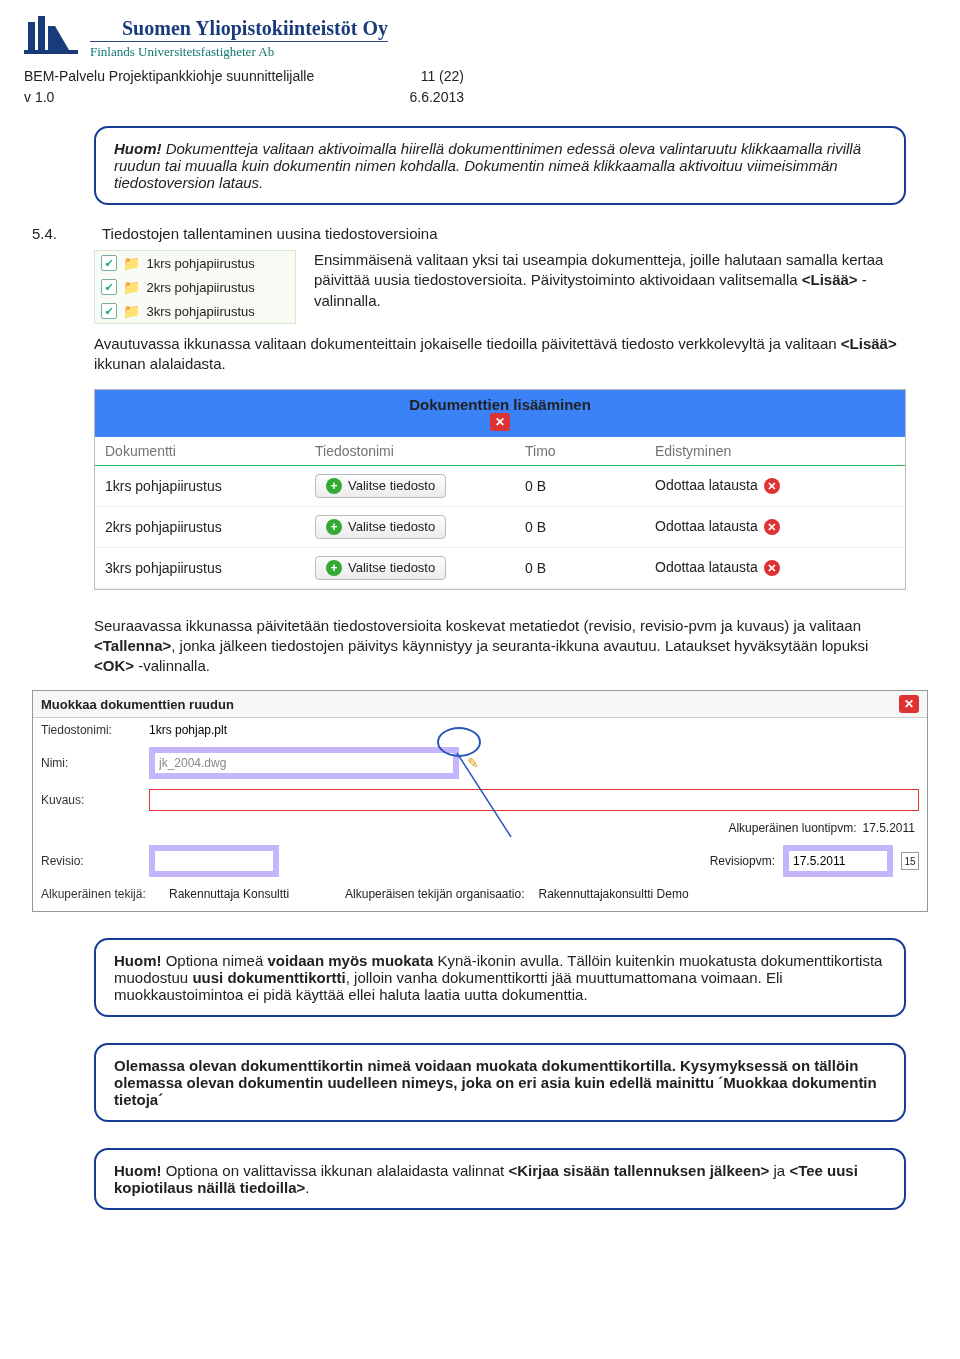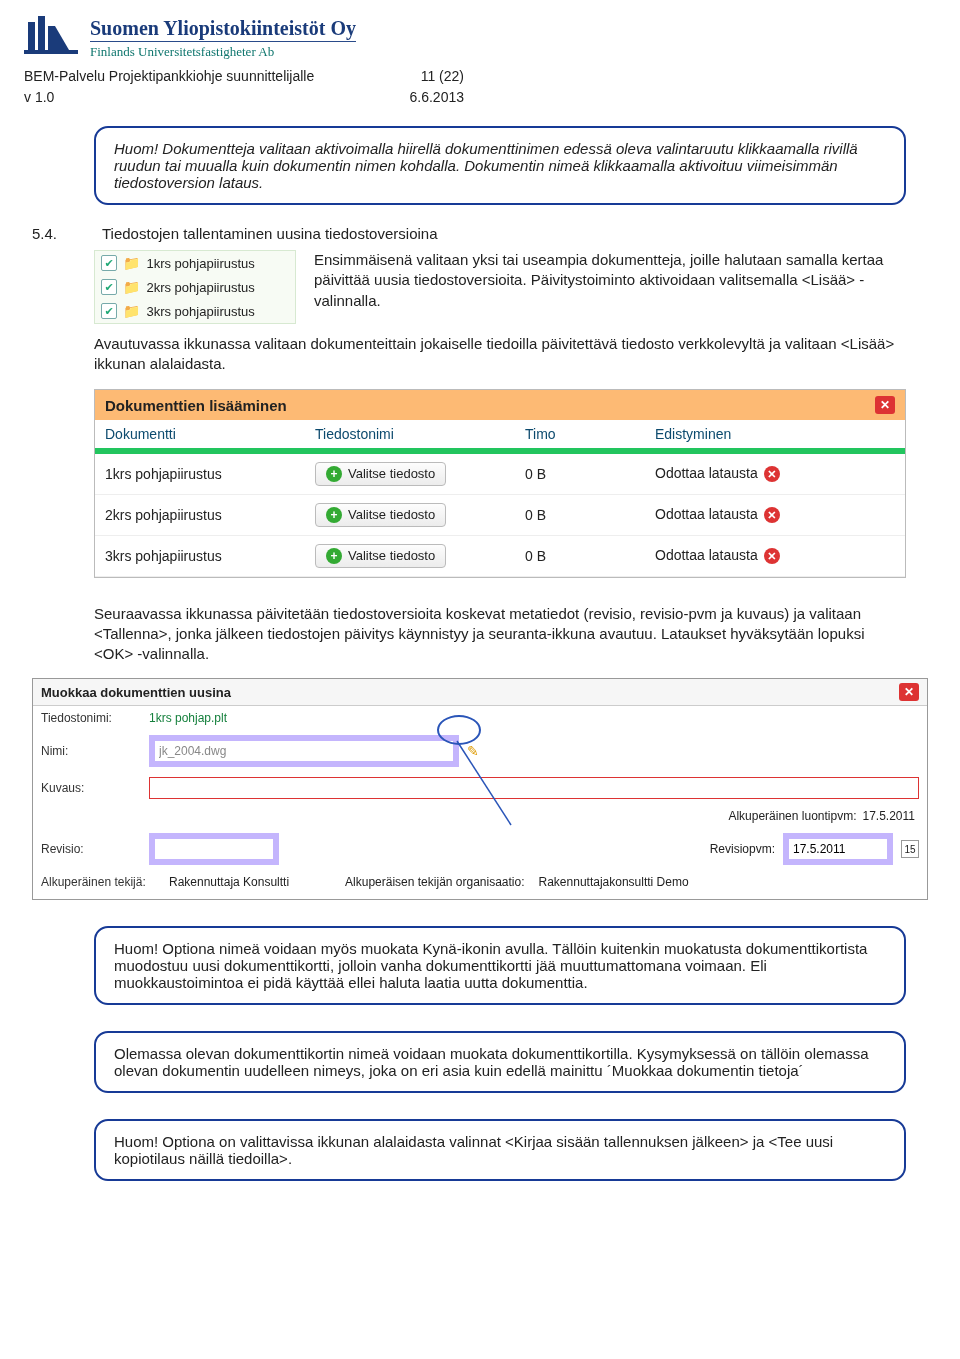--- a/index.html
+++ b/index.html
@@ -7,56 +7,56 @@
     font-size: 14px;
     color: #222;
     margin: 0;
     padding: 0;
     width: 960px;
     background: #fff;
   }
   .page { padding: 16px 24px 40px 24px; }
   .logo-area { display: flex; align-items: center; gap: 12px; margin-bottom: 4px;}
   .logo-svg { width: 54px; height: 44px; }
-  .org-name { font-family: Georgia, 'Times New Roman', serif; color:#1a3b7a; font-weight:bold; font-size:20px; line-height:1.1;}
+  .org-name { font-family: Georgia, 'Times New Roman', serif; color:#1a3b7a; font-weight:bold; font-size:20px; line-height:1.1;margin-left:32px;}
   .org-sub  { font-family: Georgia, 'Times New Roman', serif; color:#0f766e; font-size:13px; border-top:1px solid #2a4b8a; padding-top:2px; margin-top:2px;}
   .header-meta { display:flex; justify-content: space-between; font-size:14px; margin-top:6px;}
   .header-left { line-height:1.5;}
   .header-right { text-align:left; line-height:1.5;}
   .hr-row { display:flex; gap: 40px;}
   .content { margin-top: 18px; }
   .note-box { border:2px solid #173a96; border-radius:14px; padding:12px 18px; margin:18px 30px 20px 70px; font-style:italic; font-size:15px;}
   .note-box2 { border:2px solid #173a96; border-radius:14px; padding:12px 18px; margin:26px 30px 16px 70px; font-size:15px;}
   .section-row { display:flex; gap:20px; margin: 14px 0 8px 8px;}
   .sec-num { width:50px; font-size:15px;}
   .sec-title { font-size:15px;}
   .body-p { margin:10px 30px 14px 70px; font-size:15px; line-height:1.35;}
   .checklist { border:1px solid #d7e9d1; background:#f7fbf4; width:200px; margin-left:70px; float:left; margin-right:16px; font-size:13px;}
   .checklist-row { display:flex; align-items:center; gap:6px; padding:4px 6px;}
   .chk { width:14px; height:14px; border:1px solid #7aa; border-radius:2px; display:inline-flex; align-items:center; justify-content:center; color:#2a7; font-size:11px; background:#fff;}
   .folder { color:#d7a; font-size:14px;}
   .clear { clear:both;}
   .dialog1 { margin:10px 30px 10px 70px; border:1px solid #bbb;}
-  .dlg-title { background:#fdba74; padding:6px 10px; font-weight:bold; display:flex; justify-content:space-between; align-items:flex-end; font-size:15px;}
+  .dlg-title { background:#3b82f6; padding:6px 10px; font-weight:bold; display:flex; justify-content:space-between; align-items:center; font-size:15px;flex-direction:column;}
   .close-x { background:#d33; color:#fff; width:20px; height:18px; border-radius:3px; display:inline-flex; align-items:center; justify-content:center; font-size:12px; font-weight:bold;}
-  .dlg-head { display:flex; padding:6px 10px; border-bottom:6px solid #22c55e; color:#0c4a6e; font-size:14px;}
+  .dlg-head { display:flex; padding:6px 10px; border-bottom:1px solid #22c55e; color:#737373; font-size:14px;}
   .c1{flex:0 0 210px;} .c2{flex:0 0 210px;} .c3{flex:0 0 130px;} .c4{flex:1;}
   .dlg-row { display:flex; align-items:center; padding:8px 10px; border-bottom:1px solid #eee; font-size:14px;}
   .btn-file { display:inline-flex; align-items:center; gap:6px; background:linear-gradient(#fdfdfd,#ececec); border:1px solid #bbb; border-radius:4px; padding:3px 10px; font-size:13px; cursor:pointer;}
   .plus { width:16px; height:16px; background:#3a3; border-radius:8px; color:#fff; display:inline-flex; align-items:center; justify-content:center; font-size:12px; font-weight:bold;}
   .del { width:16px; height:16px; background:#d33; border-radius:8px; color:#fff; display:inline-flex; align-items:center; justify-content:center; font-size:11px; font-weight:bold; margin-left:6px;}
   .dialog2 { margin:14px 8px 10px 8px; border:1px solid #999; position:relative;}
   .dlg2-title { background:#f6f6f6; padding:4px 8px; font-weight:bold; display:flex; justify-content:space-between; align-items:center; border-bottom:1px solid #ccc; font-size:13px;}
   .frow { display:flex; align-items:center; padding:5px 8px; font-size:12px; gap:8px;}
   .flabel { width:100px; color:#333;}
   .finput { border:6px solid #c4b5fd; background:#fff; height:18px; padding:1px 4px; font-size:12px;}
   .finput.ro { color:#888; background:#fff;}
   .finput.red { border:1px solid #d33; height:18px;}
   .oval { position:absolute; width:40px; height:26px; border:2px solid #2a55b8; border-radius:50%; top:36px; left:404px; pointer-events:none;}
-  .bold{font-weight:normal;}
+  .bold{font-weight:bold;}
   svg.arrow{position:absolute; overflow:visible;}
 </style>
 </head>
 <body>
 
 <div class="page">
 
   <div class="logo-area">
     <svg class="logo-svg" viewBox="0 0 54 44">
       <rect x="0" y="34" width="54" height="4" fill="#1a3b7a"></rect>
@@ -161,27 +161,27 @@
         <div class="c4"><span>Odottaa latausta</span><span class="del">✕</span></div>
       </div>
     </div>
 
     <div class="body-p" style="margin-top:26px">
       <span>Seuraavassa ikkunassa päivitetään tiedostoversioita koskevat metatiedot (revisio, revisio-pvm ja kuvaus) ja valitaan </span><span class="bold">&lt;Tallenna&gt;</span><span>, jonka jälkeen tiedostojen päivitys käynnistyy ja seuranta-ikkuna avautuu. Lataukset hyväksytään lopuksi </span><span class="bold">&lt;OK&gt;</span><span> -valinnalla.</span>
     </div>
 
     <div class="dialog2">
       <div class="dlg2-title">
-        <span>Muokkaa dokumenttien uusina</span>
+        <span>Muokkaa dokumenttien ruudun</span>
         <span class="close-x">✕</span>
       </div>
 
       <div class="frow">
         <div class="flabel">Tiedostonimi:</div>
-        <div style="color:#15803d">1krs pohjap.plt</div>
+        <div style="color:#000000">1krs pohjap.plt</div>
       </div>
       <div class="frow">
         <div class="flabel">Nimi:</div>
         <input class="finput ro" style="width: 290px;" readonly="" value="jk_2004.dwg">
         <span style="color:#d90; font-size:14px">✎</span>
       </div>
       <div class="frow">
         <div class="flabel">Kuvaus:</div>
         <input class="finput red" style="flex: 1 1 0%;">
       </div>

